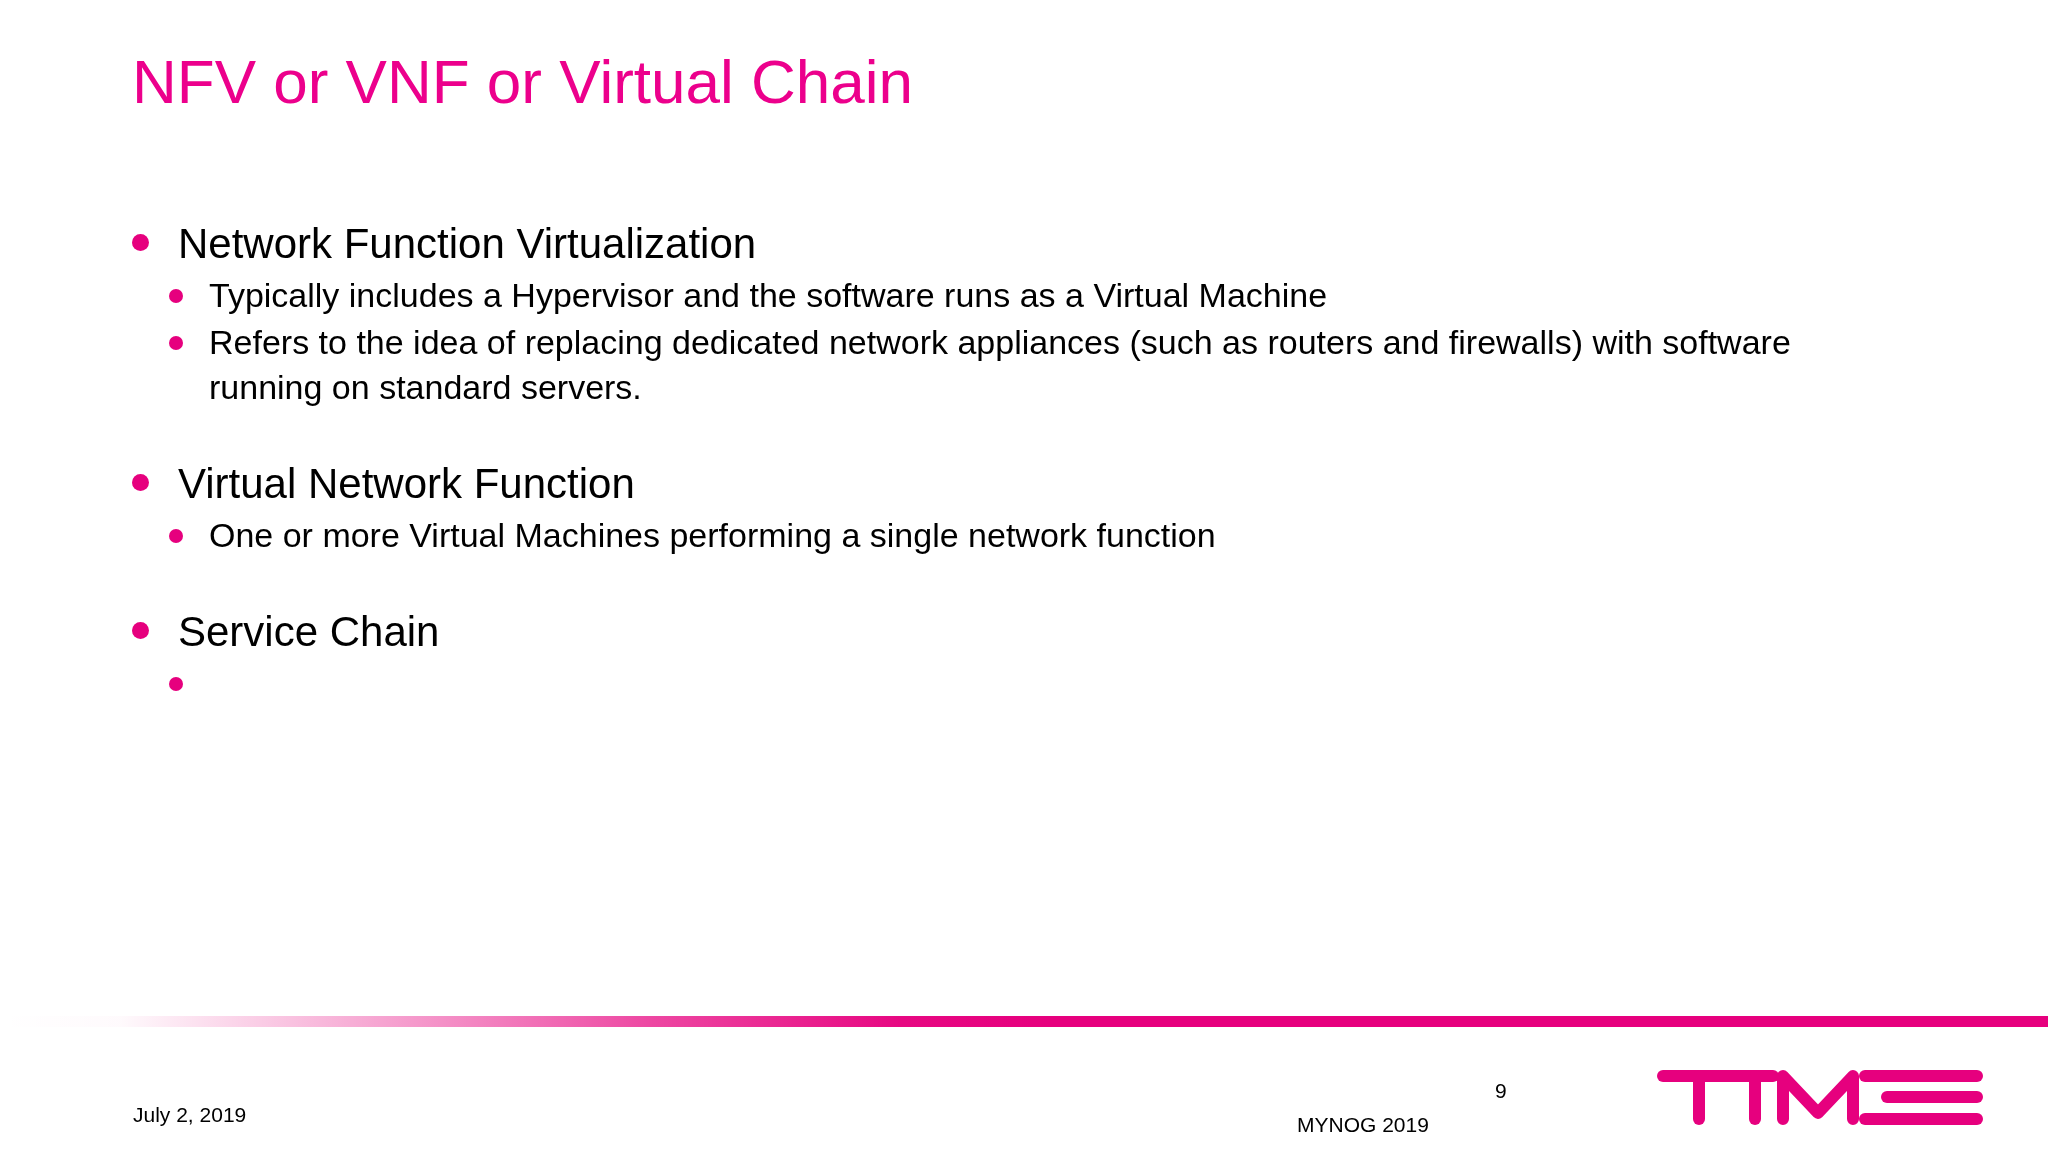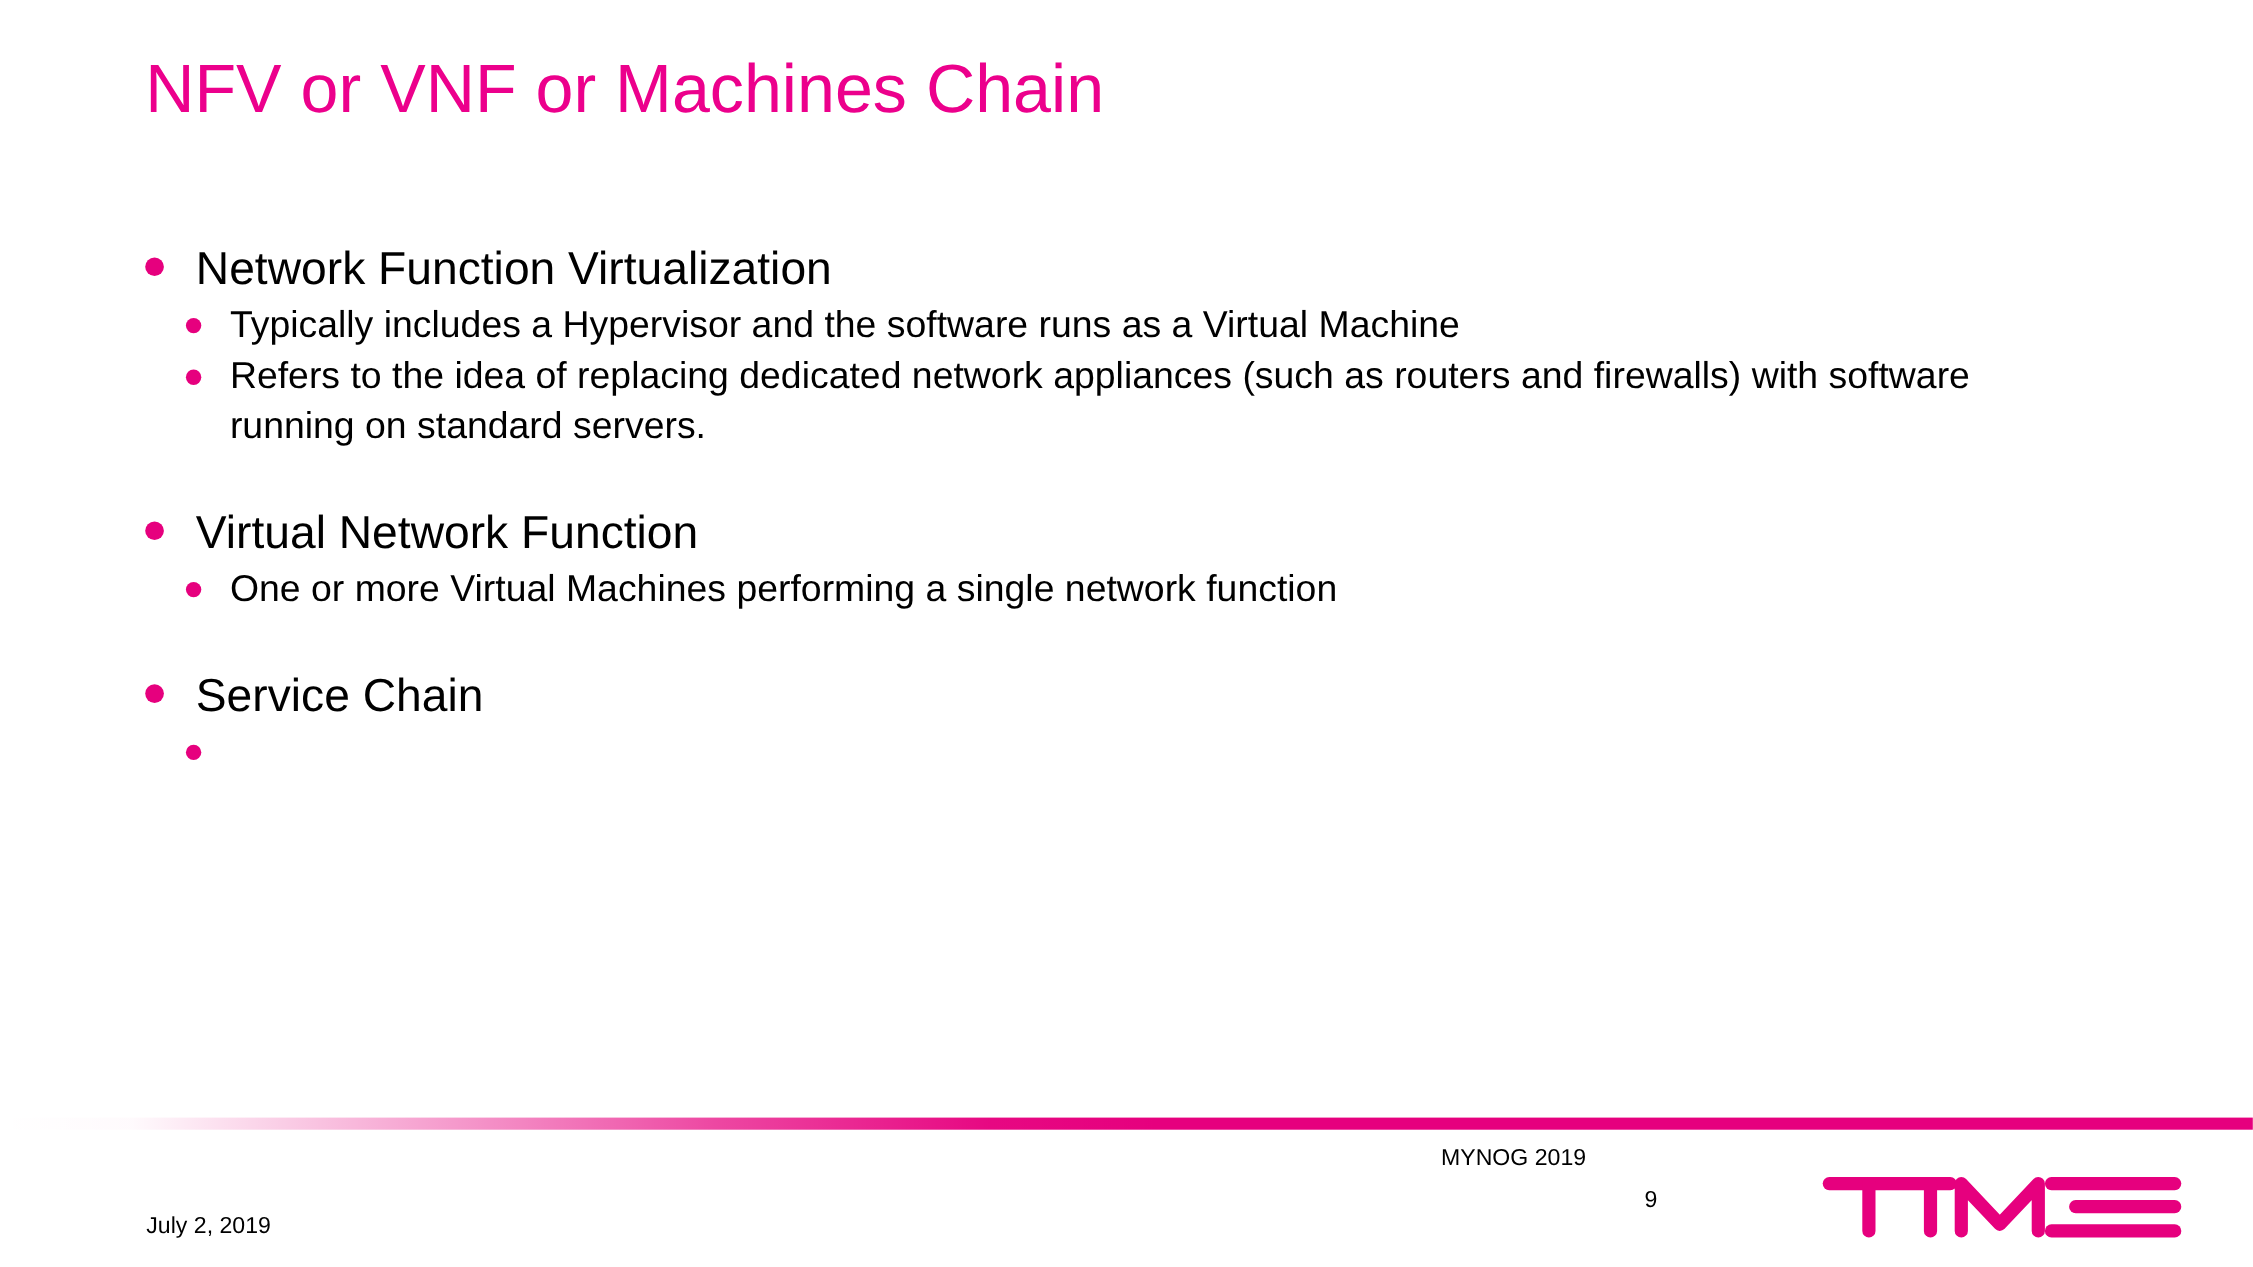--- a/index.html
+++ b/index.html
@@ -118,24 +118,23 @@
     position: absolute;
     left: 133px;
     top: 1079px;
     font-size: 21px;
     color: #000000;
     margin-top: 24px;
   }
   .footer-event {
     position: absolute;
     left: 1297px;
-    top: 1041px;
+    top: 1113px;
     font-size: 21px;
     color: #000000;
-    margin-left: 13px;
   }
   .footer-page {
     position: absolute;
     left: 1495px;
     top: 1079px;
     font-size: 21px;
     color: #000000;
   }
 
   
@@ -146,21 +145,21 @@
     width: 330px;
     height: 66px;
   }
   .time-logo svg { display: block; width: 100%; height: 100%; }
 </style>
 </head>
 <body>
 
 <div class="slide">
 
-  <div class="slide-title">NFV or VNF or Machines Chain</div>
+  <div class="slide-title">NFV or VNF or Virtual Chain</div>
 
   <div class="body-area">
 
     <div class="group">
       <div class="lvl1">
         <span class="bullet-dot"></span>
         <span class="txt">Network Function Virtualization</span>
       </div>
       <div class="lvl2">
         <span class="bullet-dot"></span>

